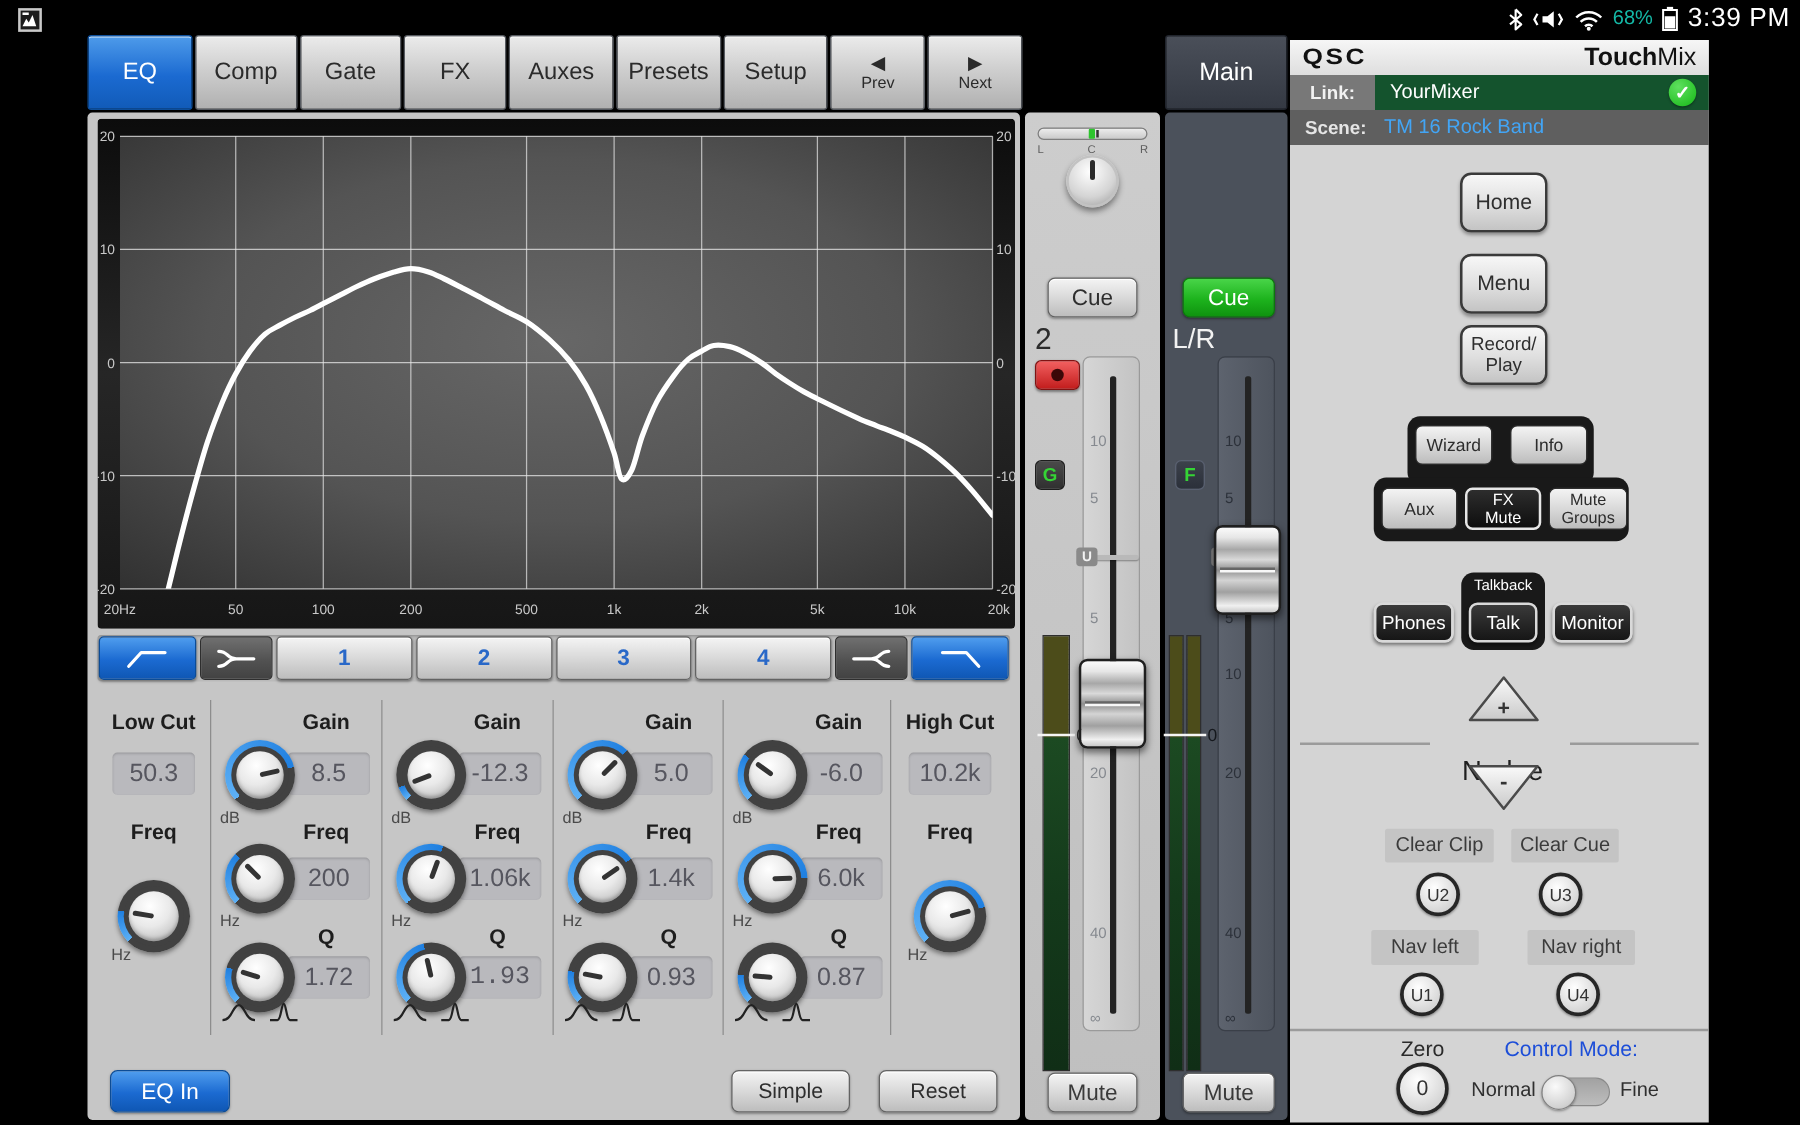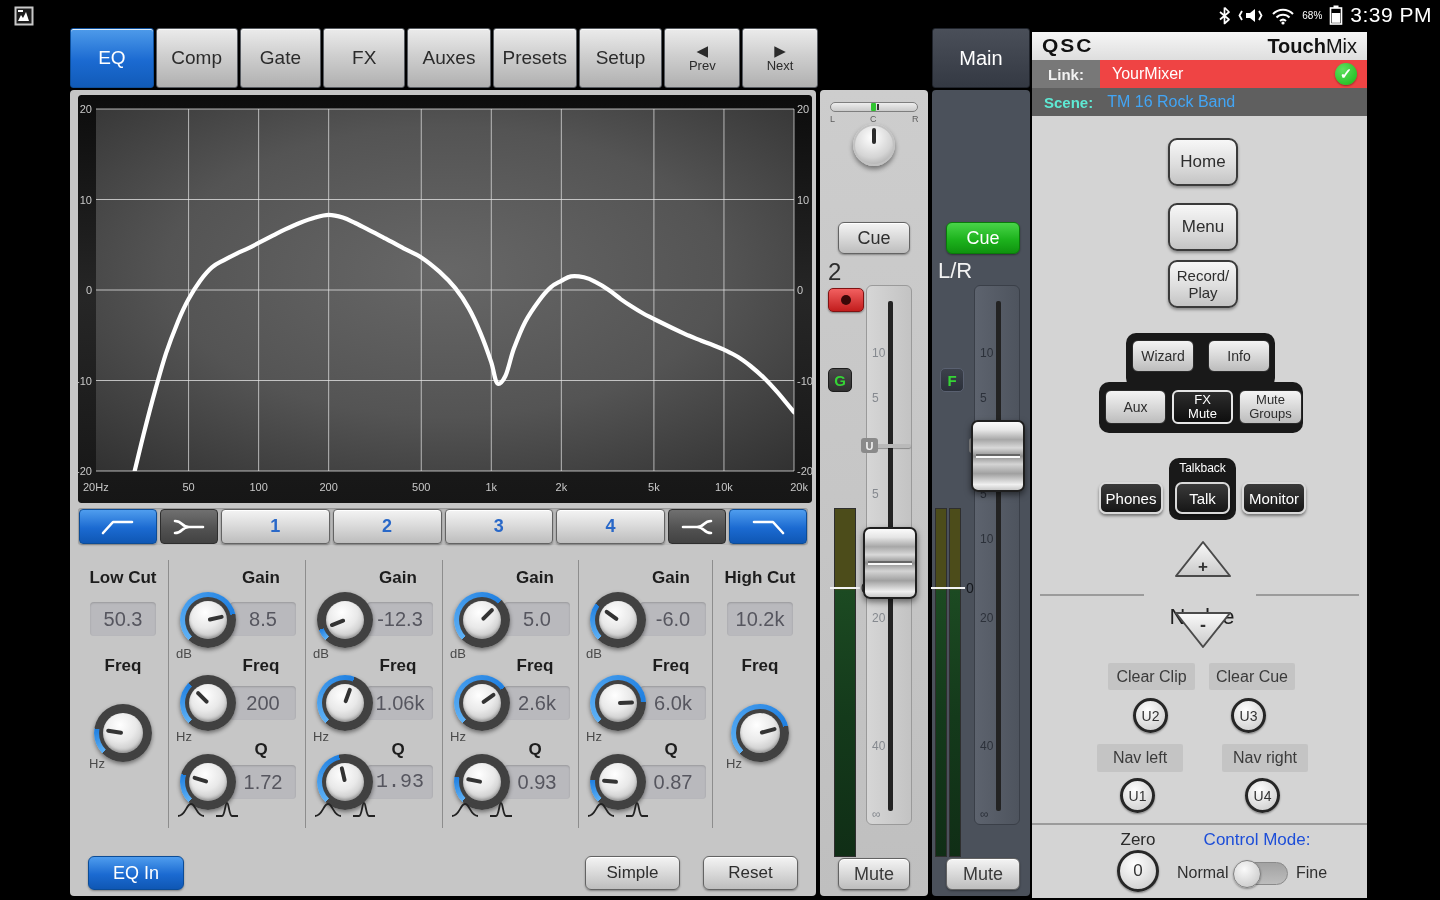--- a/index.html
+++ b/index.html
@@ -3,21 +3,21 @@
 <meta charset="utf-8">
 <style>
   html,body{margin:0;padding:0;background:#000;}
   *{box-sizing:border-box;font-family:"Liberation Sans",sans-serif;}
   #screen{position:relative;width:1440px;height:900px;background:#000;overflow:hidden;-webkit-user-select:none;user-select:none;}
   .abs{position:absolute;}
   
   #statusbar{left:0;top:0;width:1440px;height:30px;background:#000;color:#fff;}
   #sb-right{right:8px;top:0;height:30px;display:flex;align-items:center;gap:7px;}
   #sb-time{font-size:21px;color:#fff;letter-spacing:.5px;}
-  #sb-batt-pct{font-size:10px;color:#ffffff;text-align:right;}
+  #sb-batt-pct{font-size:16px;color:#14b8a6;text-align:right;}
   
   .tabbtn{height:60px;border:1px solid #565a60;border-radius:3px;background:linear-gradient(180deg,#ebebeb 0%,#cfcfcf 45%,#b0b0b0 100%);color:#2b2b2b;font-size:19px;display:flex;flex-direction:column;align-items:center;justify-content:center;box-shadow:inset 0 1px 0 rgba(255,255,255,.8);cursor:pointer;}
   .tabbtn.active{background:linear-gradient(180deg,#4e9bea 0%,#1b6ad1 55%,#115bb8 100%);color:#fff;border-color:#0d4f9c;}
   .tabbtn .arrow{font-size:15px;line-height:14px;}
   .tabbtn .sub{font-size:13px;line-height:15px;}
   
   .btn-light{background:linear-gradient(180deg,#f4f4f4 0%,#d9d9d9 50%,#bdbdbd 100%);border:1px solid #636363;border-radius:6px;color:#2e2e2e;box-shadow:inset 0 1px 0 #fff,0 1px 2px rgba(0,0,0,.35);display:flex;align-items:center;justify-content:center;cursor:pointer;}
   .btn-blue{background:linear-gradient(180deg,#4f9dee 0%,#1b6ad1 55%,#0f57b4 100%);border:1px solid #0c4c96;border-radius:6px;color:#fff;box-shadow:0 1px 2px rgba(0,0,0,.35);display:flex;align-items:center;justify-content:center;cursor:pointer;}
   .btn-green{background:linear-gradient(180deg,#49d549 0%,#1db31d 55%,#0f930f 100%);border:1px solid #0a7a0a;border-radius:6px;color:#fff;box-shadow:0 1px 2px rgba(0,0,0,.4);display:flex;align-items:center;justify-content:center;cursor:pointer;}
   .btn-darkicon{background:linear-gradient(180deg,#707070 0%,#525252 55%,#424242 100%);border:1px solid #2e2e2e;border-radius:6px;display:flex;align-items:center;justify-content:center;cursor:pointer;}
@@ -48,26 +48,26 @@
   .cap-line{position:absolute;left:3px;right:3px;top:50%;height:2px;background:#f8f8f8;box-shadow:0 -2px 0 #666;}
   .meter{position:absolute;border:1px solid #2e2e2e;}
   .u-tag{position:absolute;width:17px;height:15px;background:#8a8a8a;border-radius:3px;color:#f2f2f2;font-size:11px;font-weight:700;display:flex;align-items:center;justify-content:center;}
   .u-line{position:absolute;height:4px;background:#b9b9b9;border-radius:2px;box-shadow:0 1px 1px rgba(0,0,0,.3);}
   .zero-line{position:absolute;height:2px;background:#f4f4f4;}
   .zero-lab{position:absolute;color:#1e1e1e;font-size:14px;}
   
   #rp-header{left:0;top:0;width:335px;height:28px;background:linear-gradient(180deg,#f6f6f6,#dedede);display:flex;align-items:center;}
   #rp-qsc{font-weight:800;font-size:21px;letter-spacing:2px;color:#111;margin-left:10px;transform:scaleY(.85);}
   #rp-title{margin-left:auto;margin-right:10px;font-size:20px;color:#111;}
-  #rp-link-row{left:0;top:28px;width:335px;height:28px;background:#ef4444;display:flex;align-items:center;}
+  #rp-link-row{left:0;top:28px;width:335px;height:28px;background:#14532d;display:flex;align-items:center;}
   #rp-link-cell{width:68px;height:28px;background:#787878;color:#f2f2f2;font-size:15px;font-weight:700;display:flex;align-items:center;justify-content:center;}
   #rp-link-val{color:#fff;font-size:16px;margin-left:12px;}
   #rp-check{margin-left:auto;margin-right:10px;width:22px;height:22px;border-radius:50%;background:radial-gradient(circle at 35% 30%,#5fe05f,#16b816);color:#fff;font-size:15px;font-weight:700;display:flex;align-items:center;justify-content:center;box-shadow:0 1px 2px rgba(0,0,0,.4);}
   #rp-scene-row{left:0;top:56px;width:335px;height:28px;background:#5f5f5f;display:flex;align-items:center;}
-  #rp-scene-lab{color:#5eead4;font-size:15px;font-weight:700;margin-left:12px;}
+  #rp-scene-lab{color:#e5e5e5;font-size:15px;font-weight:700;margin-left:12px;}
   #rp-scene-val{color:#42a5f5;font-size:16px;margin-left:14px;}
   .rp-bigbtn{position:absolute;left:136px;width:70px;height:48px;border-radius:9px;border:2px solid #3a3a3a;background:linear-gradient(180deg,#f7f7f7 0%,#dedede 55%,#c4c4c4 100%);color:#2e2e2e;font-size:17px;display:flex;flex-direction:column;align-items:center;justify-content:center;box-shadow:0 2px 3px rgba(0,0,0,.35);cursor:pointer;}
   .blackbox{position:absolute;background:#191919;border-radius:10px;}
   .rp-smbtn{position:absolute;border-radius:6px;border:1px solid #2a2a2a;background:linear-gradient(180deg,#f4f4f4 0%,#d6d6d6 55%,#bcbcbc 100%);color:#2d2d2d;font-size:14px;line-height:15px;display:flex;flex-direction:column;align-items:center;justify-content:center;cursor:pointer;}
   .rp-smbtn.dark{background:linear-gradient(180deg,#2d2d2d,#0e0e0e);border:2px solid #e6e6e6;color:#fff;}
   .rp-label{position:absolute;background:#c4c4c4;color:#3b3b3b;font-size:16px;display:flex;align-items:center;justify-content:center;border-radius:2px;}
   .u-circle{position:absolute;width:35px;height:35px;border-radius:50%;border:3px solid #262626;background:radial-gradient(circle at 40% 32%,#ffffff,#d4d4d4 75%,#bdbdbd);color:#333;font-size:14px;display:flex;align-items:center;justify-content:center;box-shadow:0 1px 2px rgba(0,0,0,.4);cursor:pointer;}
   .rp-div{position:absolute;height:2px;background:#9b9b9b;}
   #toggle-pill{position:absolute;width:54px;height:23px;border-radius:12px;background:linear-gradient(180deg,#a2a2a2,#bdbdbd);border:1px solid #8a8a8a;cursor:pointer;}
   #toggle-knob{position:absolute;left:-2px;top:-3px;width:28px;height:28px;border-radius:50%;background:radial-gradient(circle at 40% 32%,#fafafa,#d2d2d2 70%,#b5b5b5);border:1px solid #808080;box-shadow:0 1px 2px rgba(0,0,0,.35);}
@@ -335,21 +335,21 @@
           <div class="knob" style="left: 12px; top: 32px; width: 56px; height: 56px;">
             <div class="k-arc" style="background: conic-gradient(from 225deg, rgb(93, 176, 245) 0deg, rgb(31, 127, 224) 180deg, rgb(65, 65, 65) 180deg, rgb(65, 65, 65) 360deg);"></div>
             <div class="k-ring"></div>
             <div class="k-face"></div>
             <div class="k-rot" style="transform: rotate(45deg);">
               <div class="k-ptr"></div>
             </div>
           </div>
           <div class="kunit" style="left: 8px; top: 86px;">dB</div>
           <div class="klabel" style="left: 58px; width: 70px; top: 96px;">Freq</div>
-          <div class="vbox" style="left: 62px; top: 126px;">2.6k</div>
+          <div class="vbox" style="left: 62px; top: 126px;">1.4k</div>
           <div class="knob" style="left: 12px; top: 115px; width: 56px; height: 56px;">
             <div class="k-arc" style="background: conic-gradient(from 225deg, rgb(93, 176, 245) 0deg, rgb(31, 127, 224) 190deg, rgb(65, 65, 65) 190deg, rgb(65, 65, 65) 360deg);"></div>
             <div class="k-ring"></div>
             <div class="k-face"></div>
             <div class="k-rot" style="transform: rotate(55deg);">
               <div class="k-ptr"></div>
             </div>
           </div>
           <div class="kunit" style="left: 8px; top: 169px;">Hz</div>
           <div class="klabel" style="left: 58px; width: 70px; top: 180px;">Q</div>

